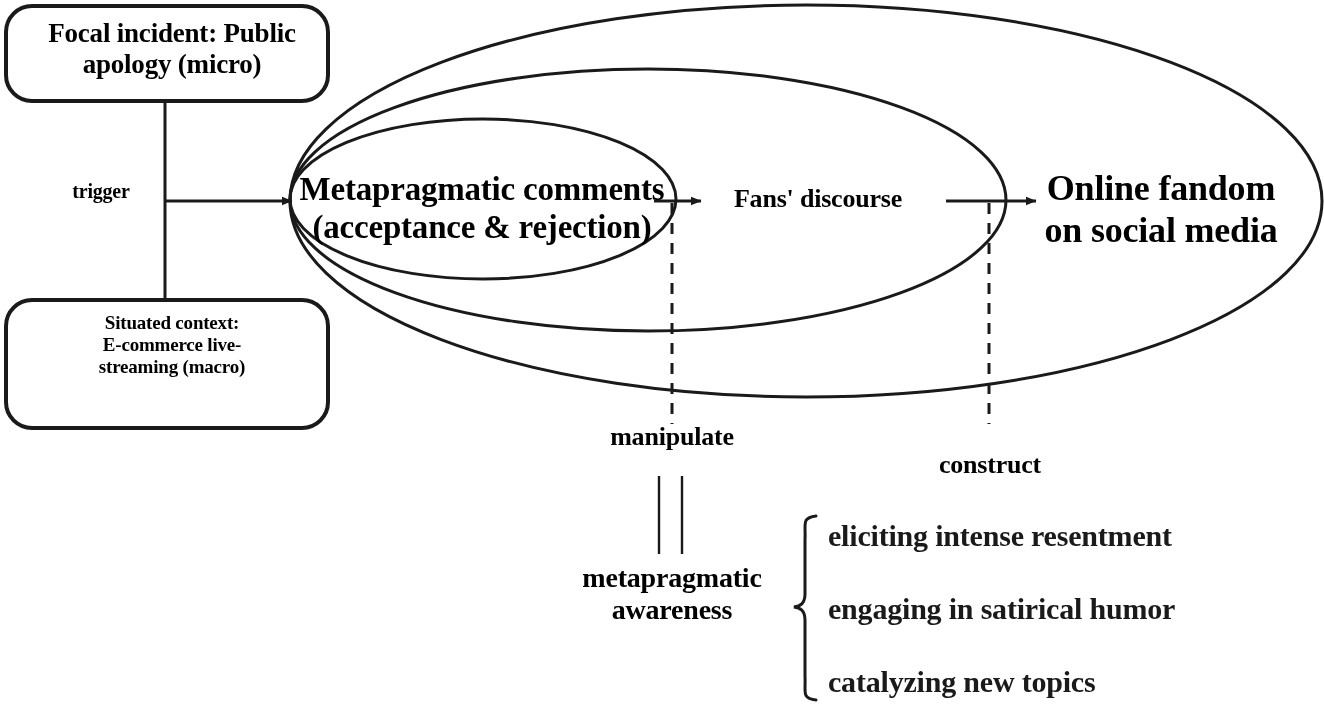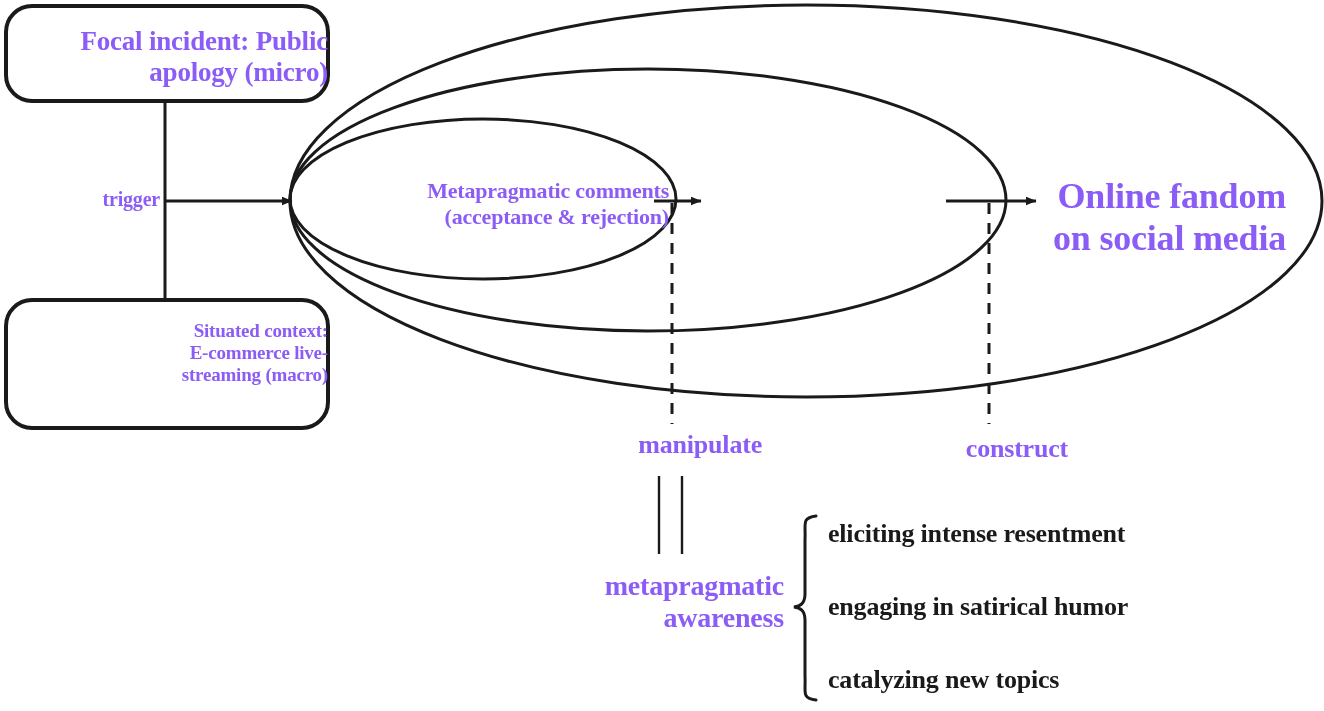--- a/index.html
+++ b/index.html
@@ -17,70 +17,69 @@
   }
   #diagram-svg {
     position: absolute;
     left: 0;
     top: 0;
     width: 1324px;
     height: 711px;
   }
   .lbl {
     position: absolute;
-    color: #8b5cf6;
+    color: #000000;
     font-weight: bold;
     font-family: "Liberation Serif", "DejaVu Serif", serif;
     line-height: 1.16;
-    text-align: right;
+    text-align: center;
     white-space: pre;
     letter-spacing: -0.2px;
-    margin-top: 8px;
   }
   #box1-label {
     left: 16px; top: 18px; width: 312px;
     font-size: 27px;
   }
   #box2-label {
     left: 16px; top: 312px; width: 312px;
     font-size: 19px;
   }
   #trigger-label {
     left: 42px; top: 180px; width: 118px;
     font-size: 20px;
   }
   #node-mpc-label {
     left: 295px; top: 170px; width: 374px;
-    font-size: 22px;
+    font-size: 33px;
   }
   #node-fans-label {
     left: 702px; top: 184px; width: 232px;
     font-size: 26px;
   }
   #node-fandom-label {
     left: 1036px; top: 168px; width: 250px;
     font-size: 36px;
   }
   #manipulate-label {
     left: 582px; top: 422px; width: 180px;
     font-size: 26px;
   }
   #construct-label {
-    left: 912px; top: 426px; width: 156px;
+    left: 912px; top: 450px; width: 156px;
     font-size: 26px;
   }
   #awareness-label {
     left: 560px; top: 562px; width: 224px;
     font-size: 28px;
   }
   .outcome {
     position: absolute;
     left: 828px;
     width: 420px;
-    font-size: 26px;
+    font-size: 30px;
     text-align: left;
     color: #1a1a1a;
     font-weight: bold;
     font-family: "Liberation Serif", "DejaVu Serif", serif;
     white-space: pre;
     letter-spacing: -0.2px;
   }
   #outcome-0 { top: 519px; }
   #outcome-1 { top: 592px; }
   #outcome-2 { top: 665px; }
@@ -134,20 +133,21 @@
 
   <div class="lbl" id="box2-label">Situated context:
 E-commerce live-
 streaming (macro)</div>
 
   <div class="lbl" id="trigger-label">trigger</div>
 
   <div class="lbl" id="node-mpc-label">Metapragmatic comments
 (acceptance &amp; rejection)</div>
 
+  <div class="lbl" id="node-fans-label">Fans' discourse</div>
 
   <div class="lbl" id="node-fandom-label">Online fandom
 on social media</div>
 
   <div class="lbl" id="manipulate-label">manipulate</div>
 
   <div class="lbl" id="construct-label">construct</div>
 
   <div class="lbl" id="awareness-label">metapragmatic
 awareness</div>

